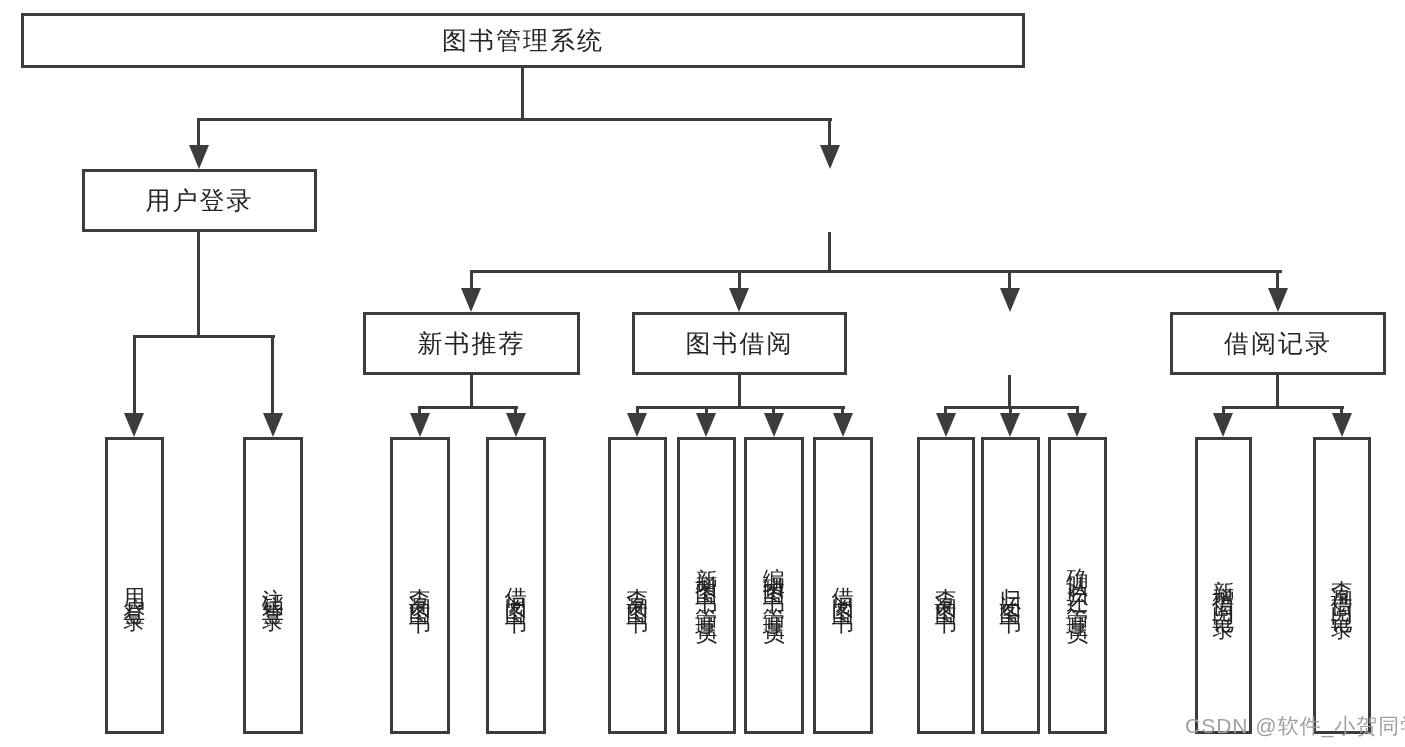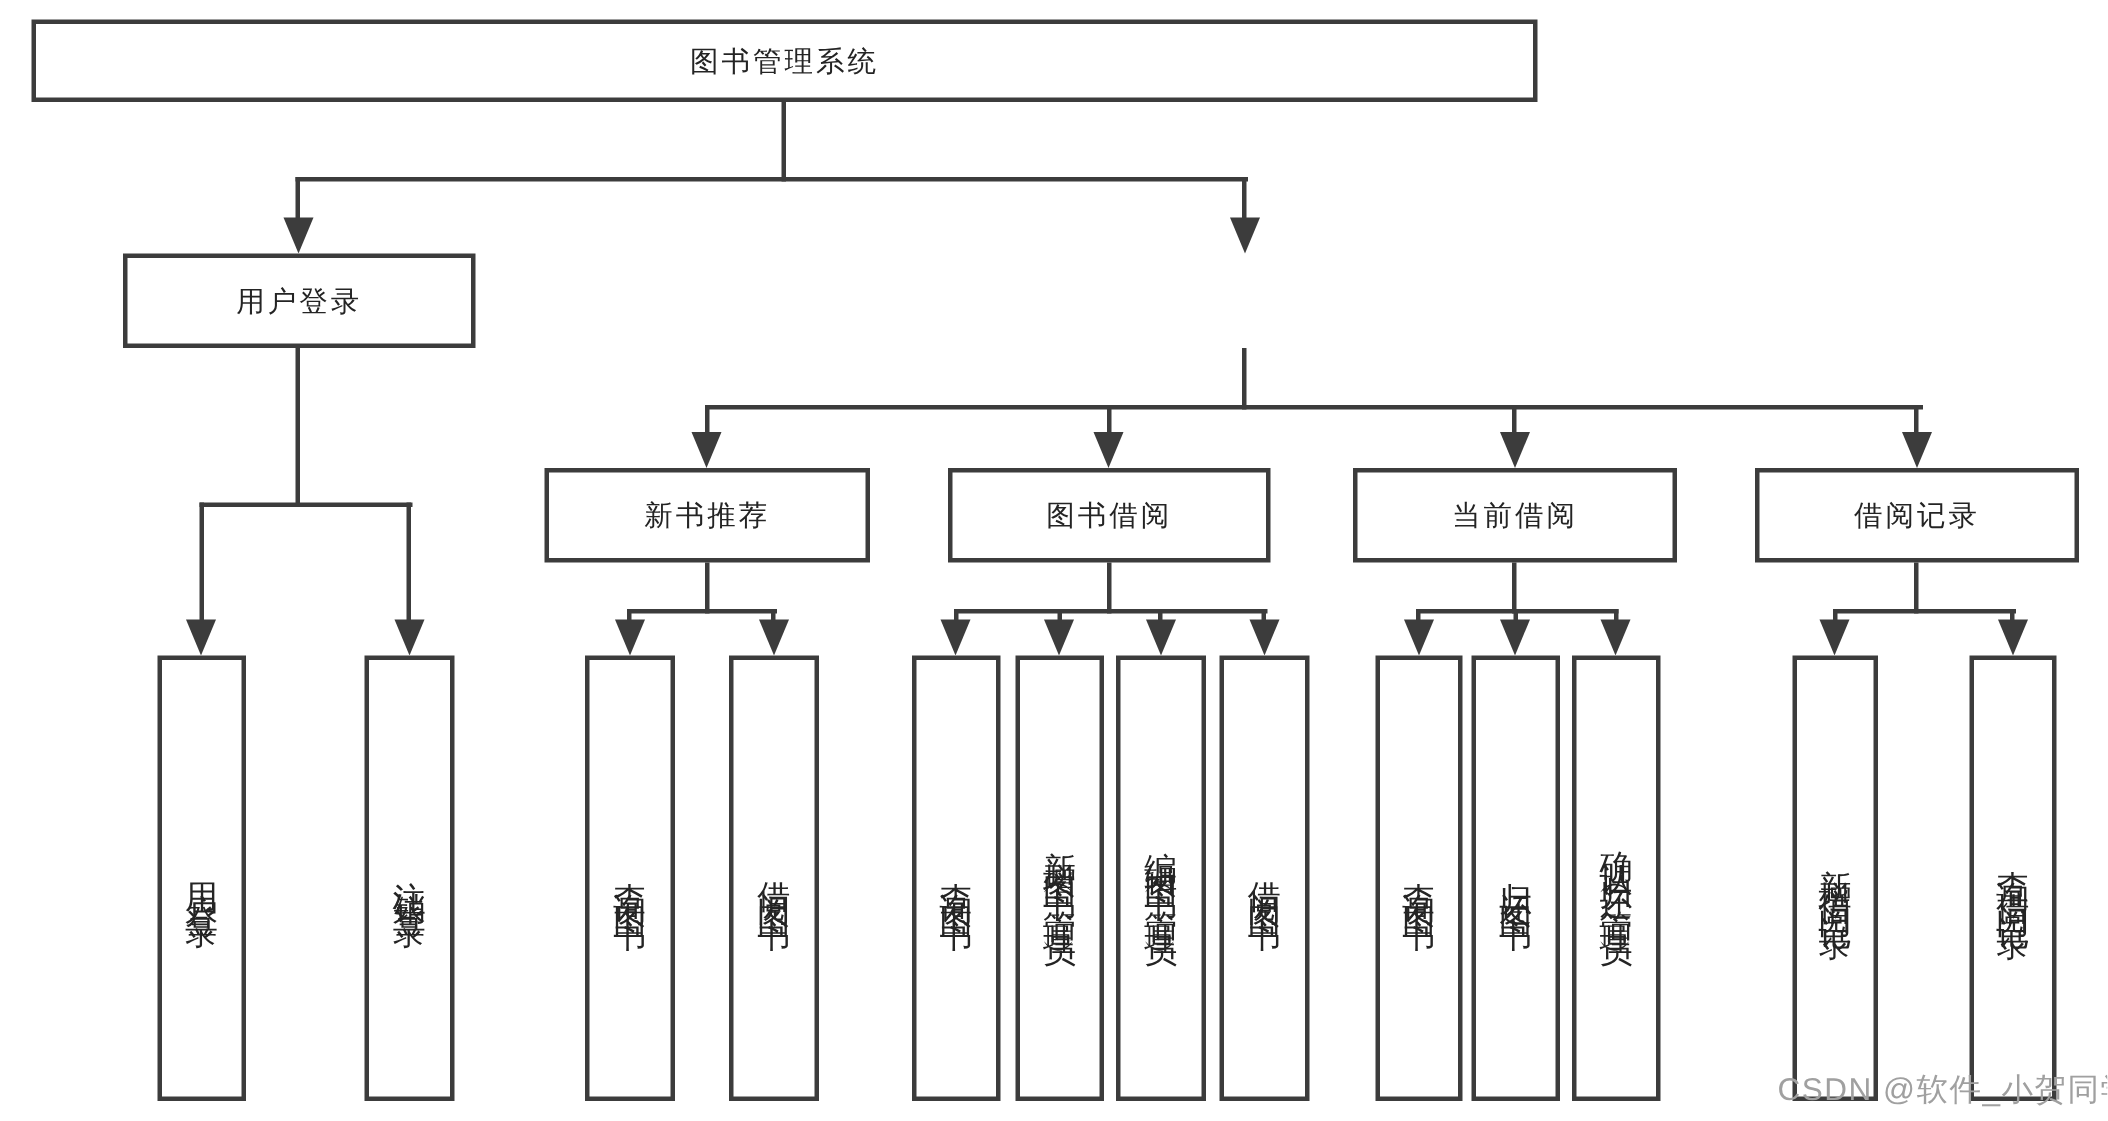--- a/index.html
+++ b/index.html
@@ -21,21 +21,21 @@
   }
   .box {
     position: absolute;
     border: 3px solid var(--line);
     background: #fff;
     display: flex;
     align-items: center;
     justify-content: center;
   }
   .box .hlabel {
-    font-size: 19px;
+    font-size: 25px;
     letter-spacing: 2px;
     color: var(--text);
     white-space: nowrap;
   }
   .leaf .vlabel {
     writing-mode: vertical-lr;
     text-orientation: mixed;
     font-size: 22px;
     letter-spacing: 8px;
     line-height: 1.25;
@@ -102,23 +102,20 @@
   <div class="vline" style="left:1008px;top:270px;height:20px"></div>
   <div class="arr" style="left:1000px;top:288px"></div>
   <div class="vline" style="left:1276px;top:270px;height:20px"></div>
   <div class="arr" style="left:1268px;top:288px"></div>
 
   <div class="box" style="left:632px;top:312px;width:215px;height:63px">
     <span class="hlabel">图书借阅</span>
   </div>
   <div class="box" style="left:363px;top:312px;width:217px;height:63px">
     <span class="hlabel">新书推荐</span>
-  </div>
-  <div class="box" style="left:902px;top:312px;width:216px;height:63px">
-    <span class="hlabel">当前借阅</span>
   </div>
   <div class="box" style="left:1170px;top:312px;width:216px;height:63px">
     <span class="hlabel">借阅记录</span>
   </div>
 
   <div class="vline" style="left:470px;top:375px;height:34px"></div>
   <div class="hline" style="left:418px;top:406px;width:100px"></div>
   <div class="vline" style="left:418px;top:406px;height:11px"></div>
   <div class="arr" style="left:410px;top:413px"></div>
   <div class="vline" style="left:514px;top:406px;height:11px"></div>

